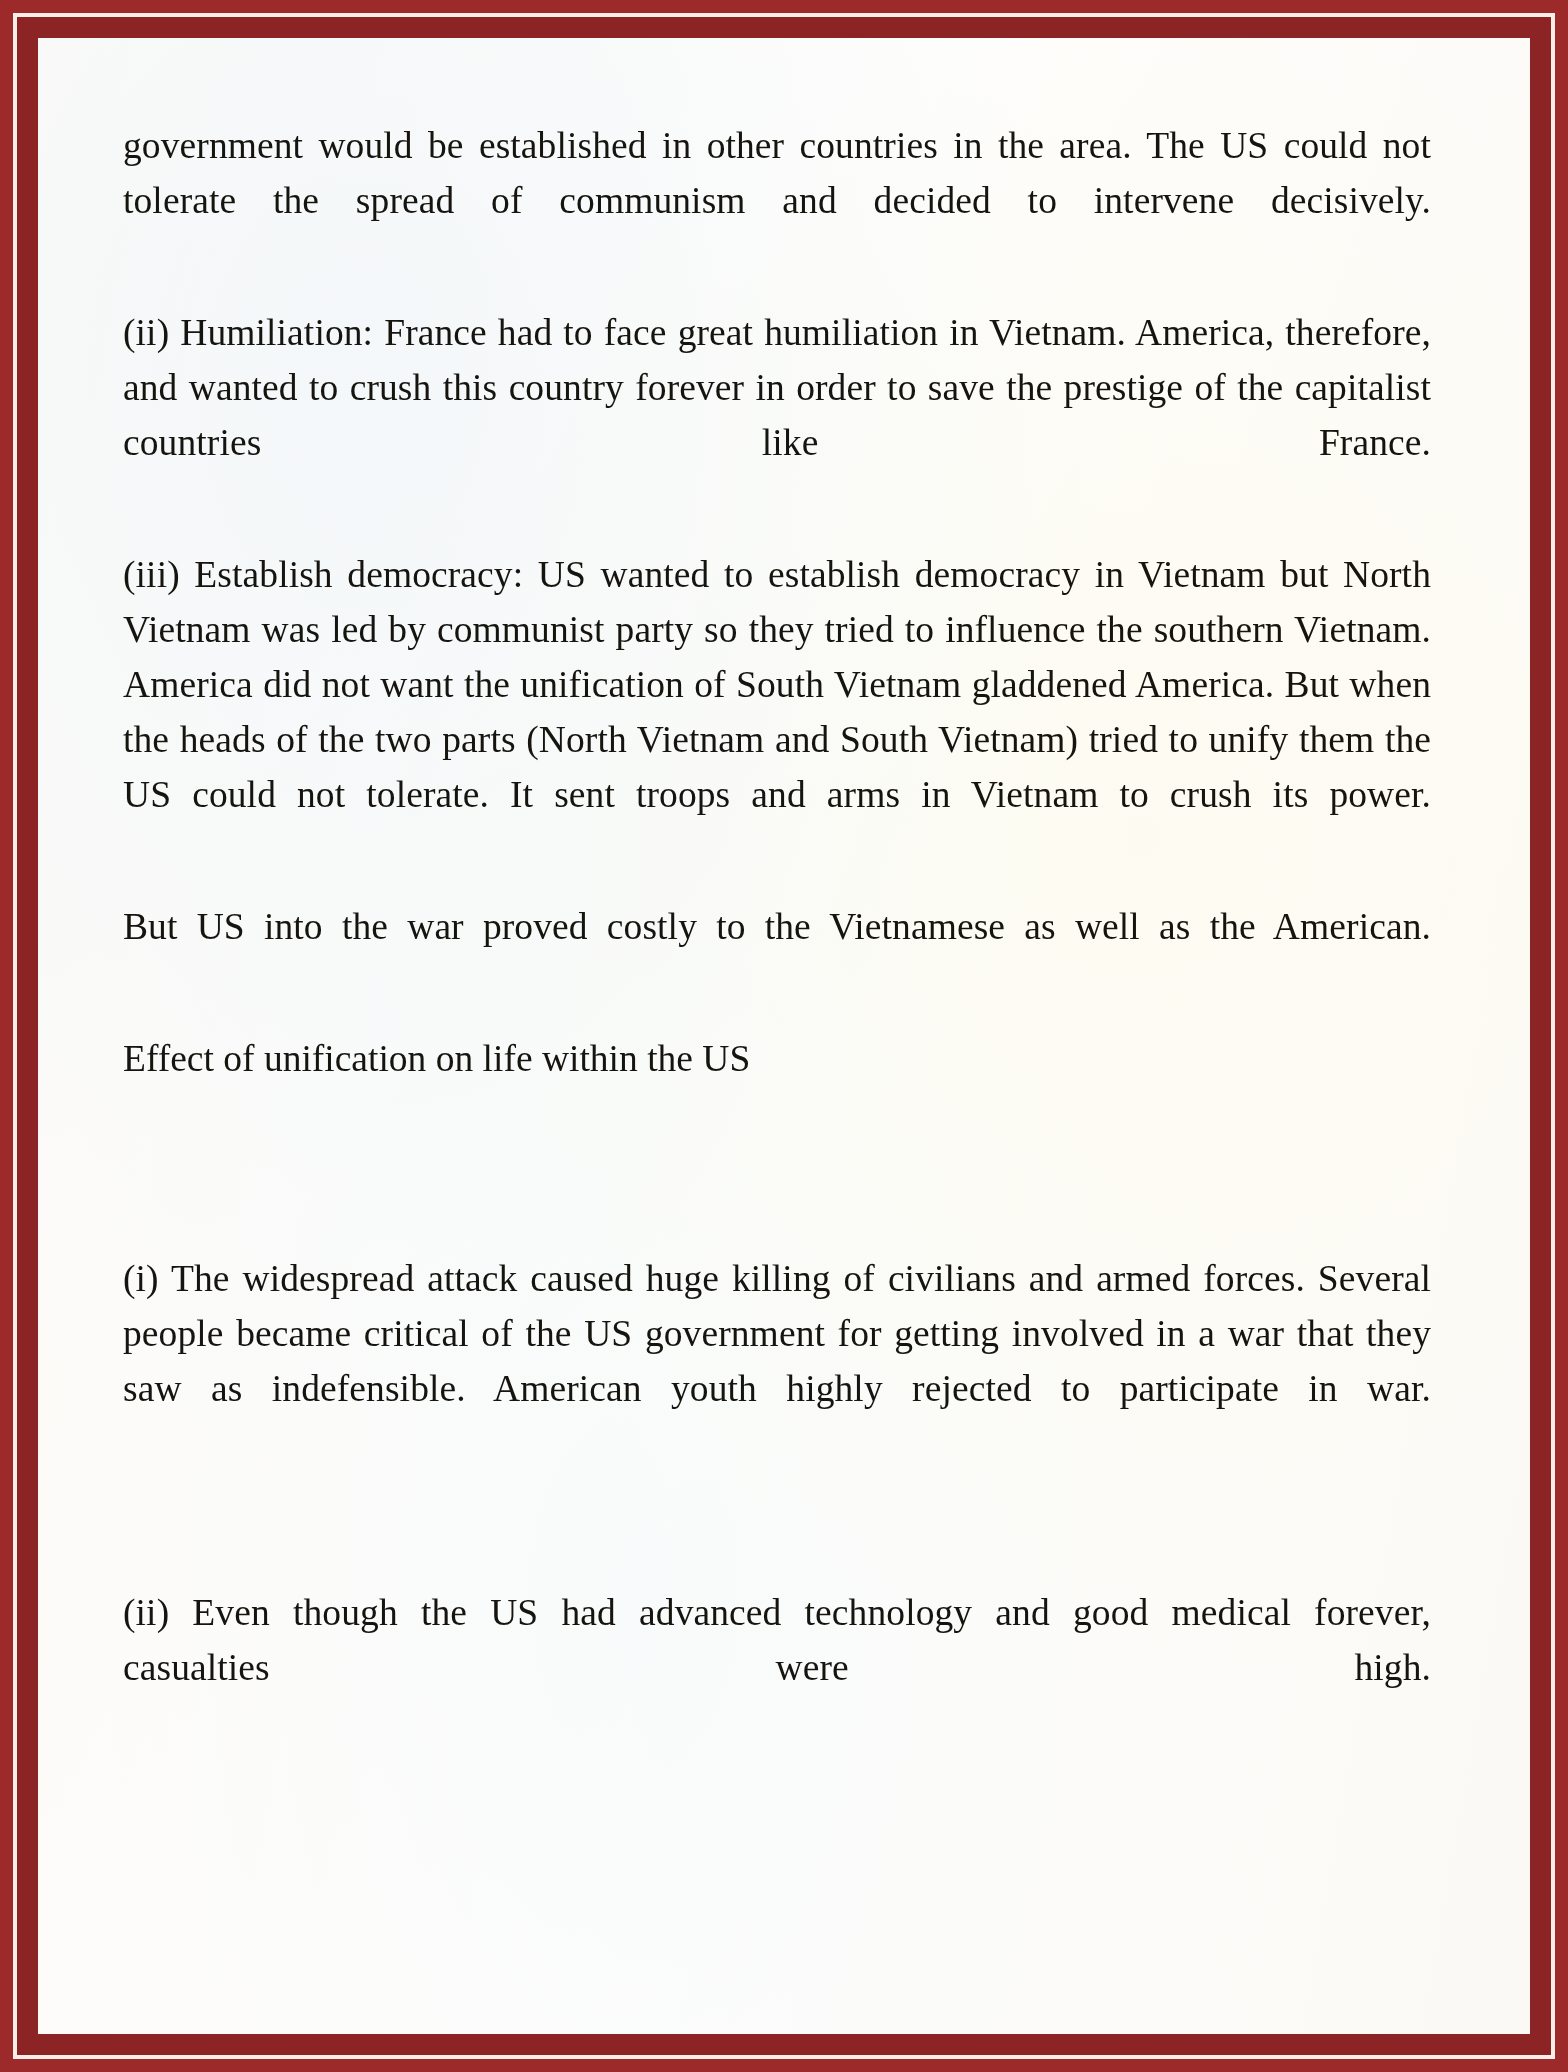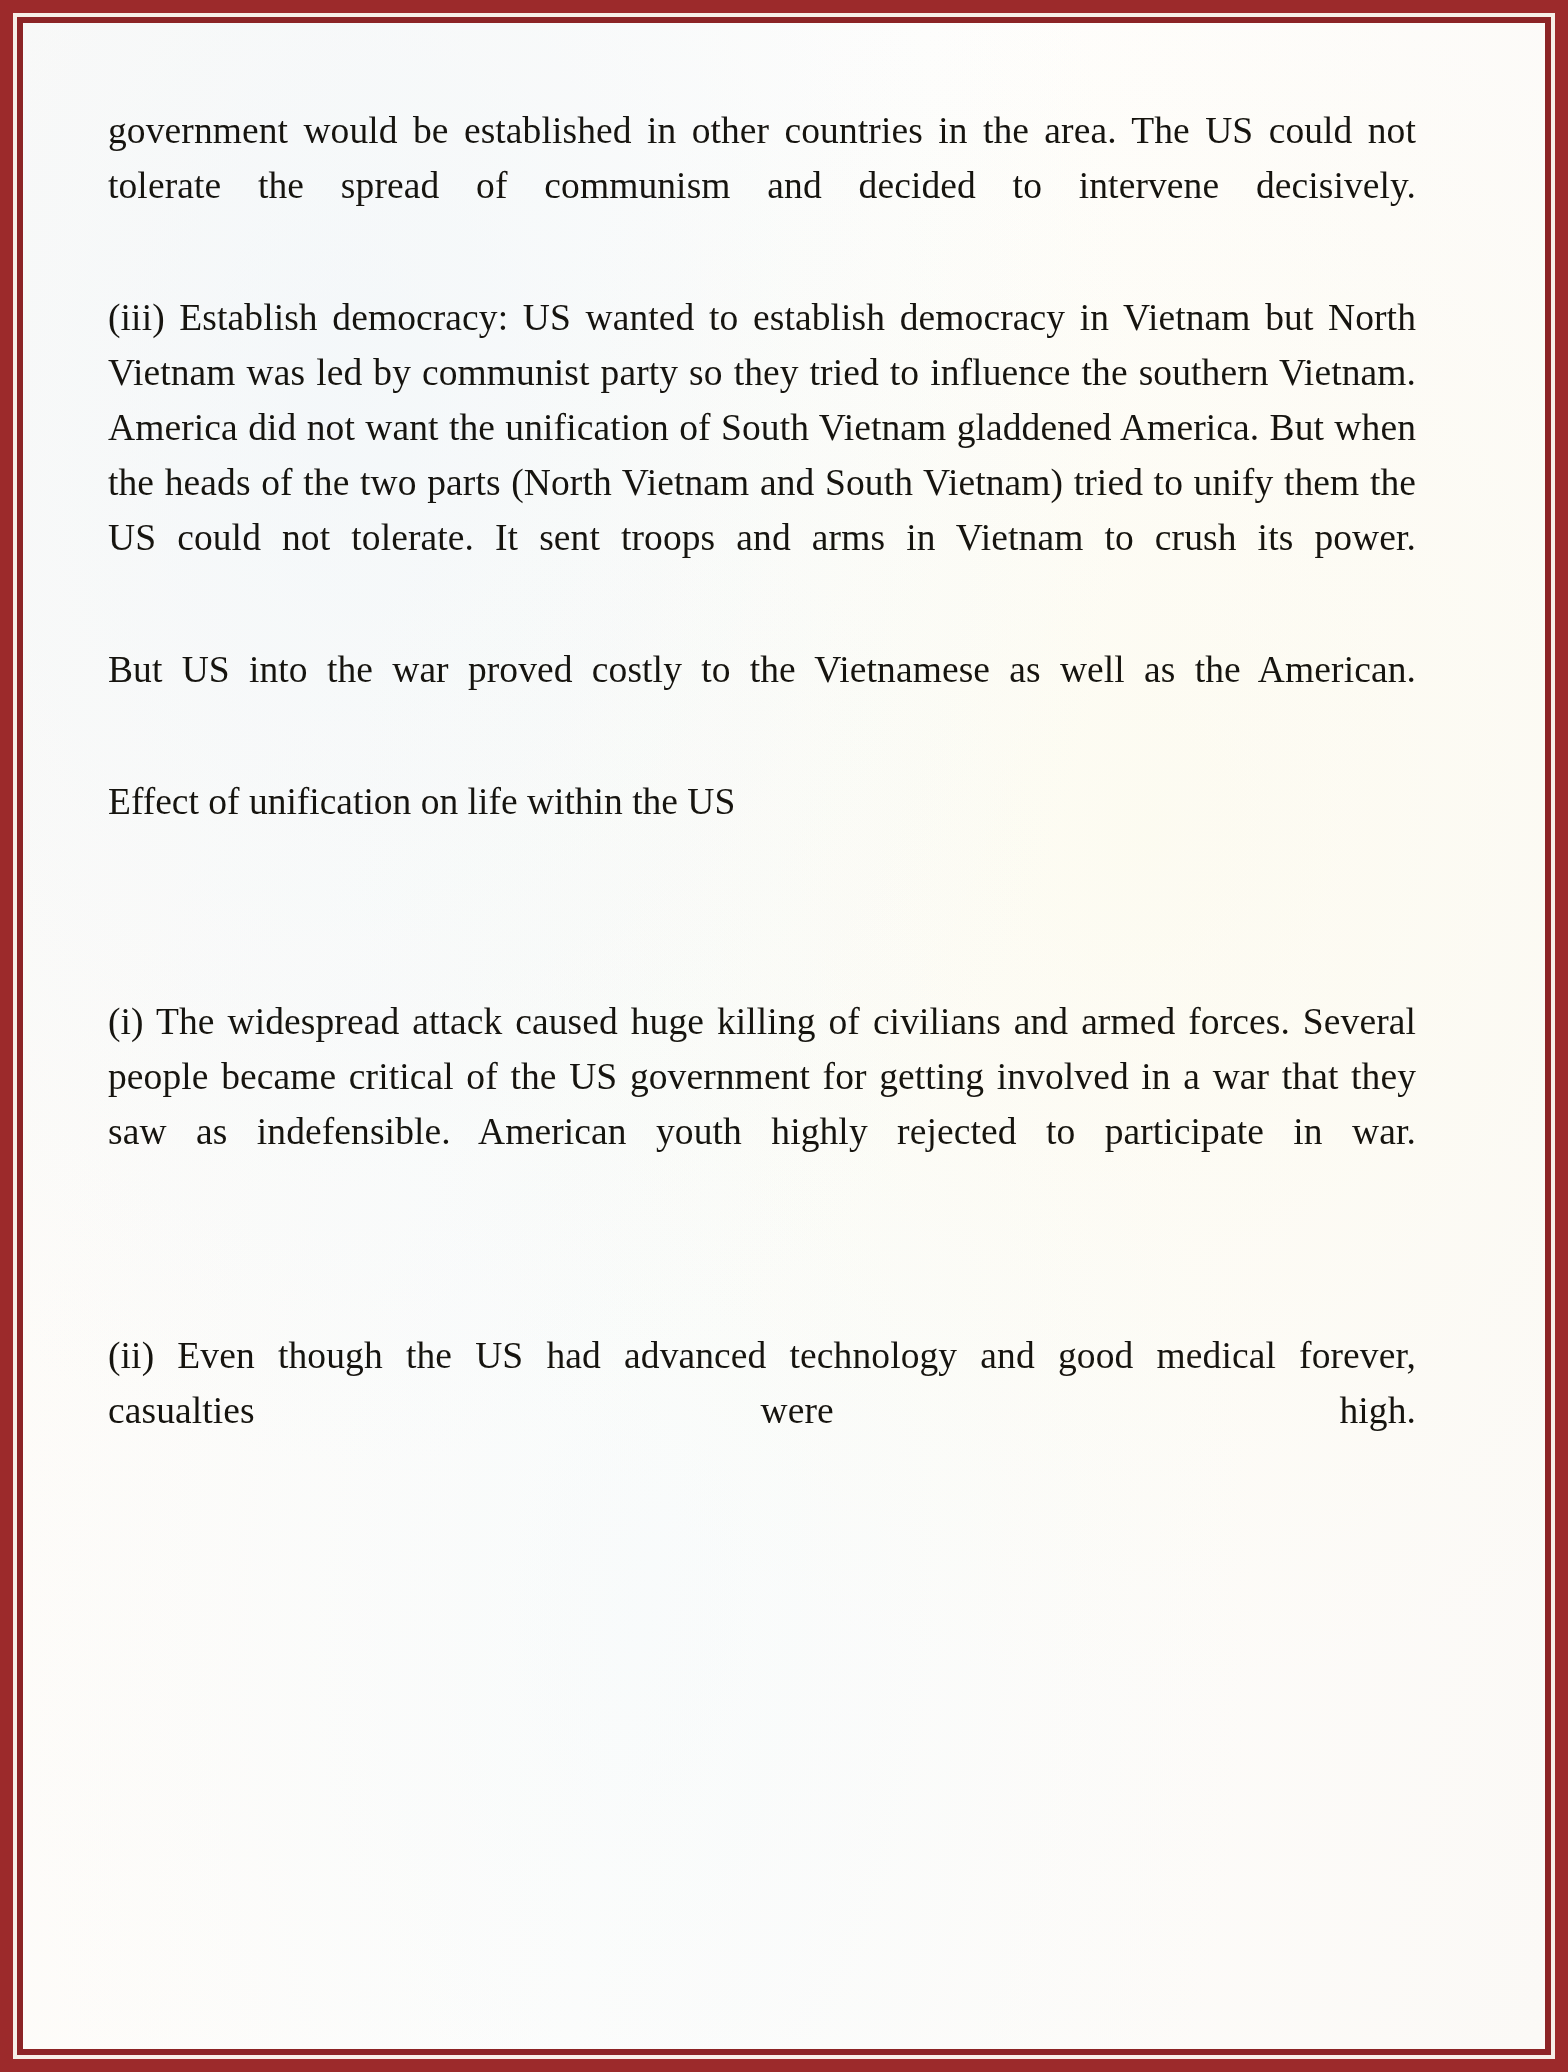--- a/index.html
+++ b/index.html
@@ -28,21 +28,21 @@
     width: 100%;
     height: 100%;
     background: #f6efe8;          
     padding: 4px;
   }
   .frame-inner-dark {
     box-sizing: border-box;
     width: 100%;
     height: 100%;
     background: #8c2426;          
-    padding: 6px;
+    padding: 21px;
   }
 
   
   .paper {
     box-sizing: border-box;
     position: relative;
     width: 100%;
     height: 100%;
     background: #fdfbf8;
     background-image:
@@ -97,20 +97,21 @@
 
 <div class="page-frame">
   <div class="frame-inner-light">
     <div class="frame-inner-dark">
       <div class="paper">
 
         <div class="text-column">
 
           <p class="para">government would be established in other countries in the area. The US could not tolerate the spread of communism and decided to intervene decisively.</p>
 
+          <p class="para">(ii) Humiliation: France had to face great humiliation in Vietnam. America, therefore, and wanted to crush this country forever in order to save the prestige of the capitalist countries like France.</p>
 
           <p class="para">(iii) Establish democracy: US wanted to establish democracy in Vietnam but North Vietnam was led by communist party so they tried to influence the southern Vietnam. America did not want the unification of South Vietnam gladdened America. But when the heads of the two parts (North Vietnam and South Vietnam) tried to unify them the US could not tolerate. It sent troops and arms in Vietnam to crush its power.</p>
 
           <p class="para">But US into the war proved costly to the Vietnamese as well as the American.</p>
 
           <p class="heading-line">Effect of unification  on life within the US</p>
 
           <div class="gap-lg"></div>
 
           <p class="para">(i) The widespread attack caused huge killing of civilians and armed forces. Several people became critical of the US government for getting involved in a war that they saw as indefensible. American youth highly rejected to participate in war.</p>

